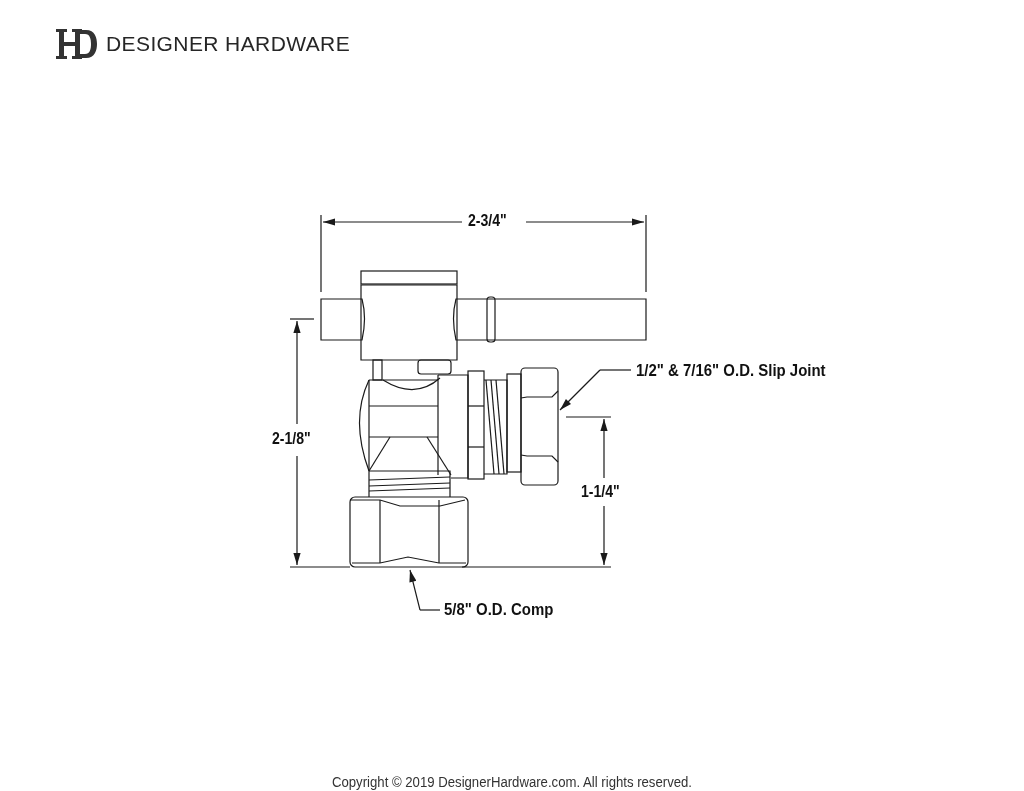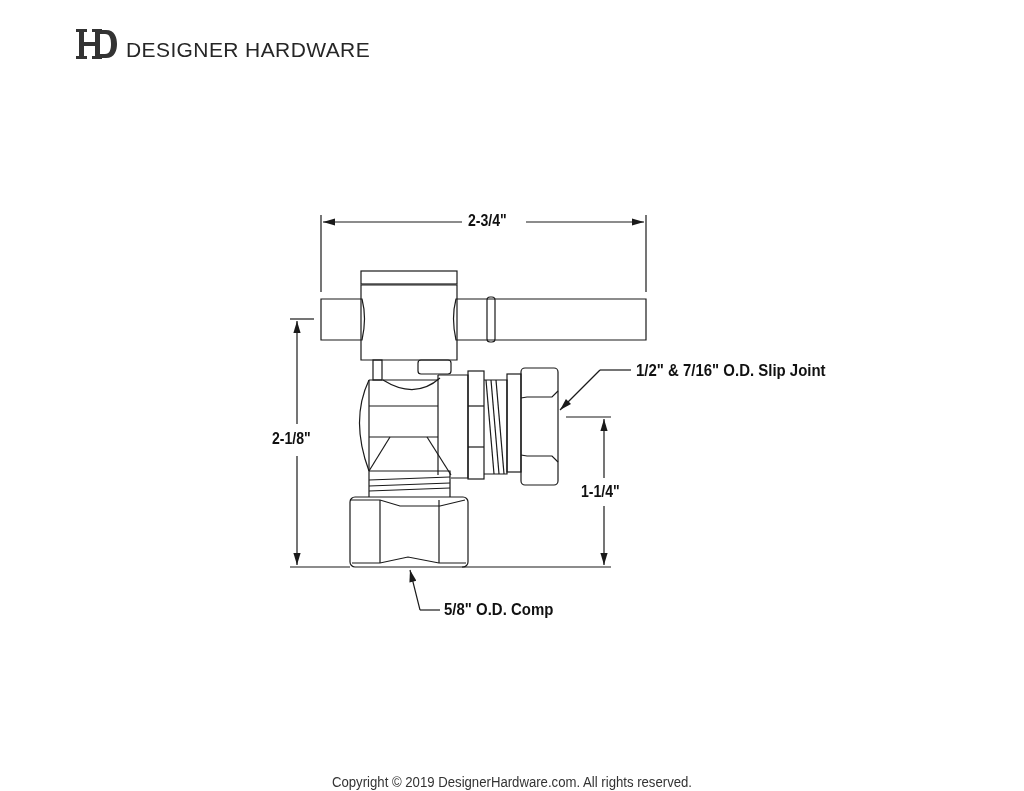--- a/index.html
+++ b/index.html
@@ -1,17 +1,17 @@
 <!DOCTYPE html>
 <html><head>
   <meta charset="utf-8">
   <style>
     html, body { margin: 0; padding: 0; background: #ffffff; }
     body { width: 1024px; height: 791px; position: relative; overflow: hidden; font-family: "Liberation Sans", sans-serif; }
-    .brand { position: absolute; left: 76px; top: 26px; height: 36px; display: flex; align-items: flex-end; }
+    .brand { position: absolute; left: 56px; top: 26px; height: 36px; display: flex; align-items: center; }
     .brand-logo { width: 42px; height: 36px; }
     .brand-name { margin-left: 8px; font-size: 21px; color: #262626; letter-spacing: 0.4px; font-family: "Liberation Sans", sans-serif; }
     .drawing { position: absolute; left: 0; top: 0; width: 1024px; height: 791px; }
     .dim-label { position: absolute; font-family: "Liberation Sans", sans-serif; font-weight: bold; font-size: 16px; color: #111; background: #fff; white-space: nowrap; transform: scaleX(0.88); transform-origin: left center; }
     .callout-label { position: absolute; font-family: "Liberation Sans", sans-serif; font-weight: bold; font-size: 17px; color: #111; white-space: nowrap; transform: scaleX(0.88); transform-origin: left center; }
     .copyright { position: absolute; left: 0; right: 0; top: 774px; text-align: center; font-size: 14px; color: #333; transform: scaleX(0.94); }
   </style>
 </head>
 <body>
 

